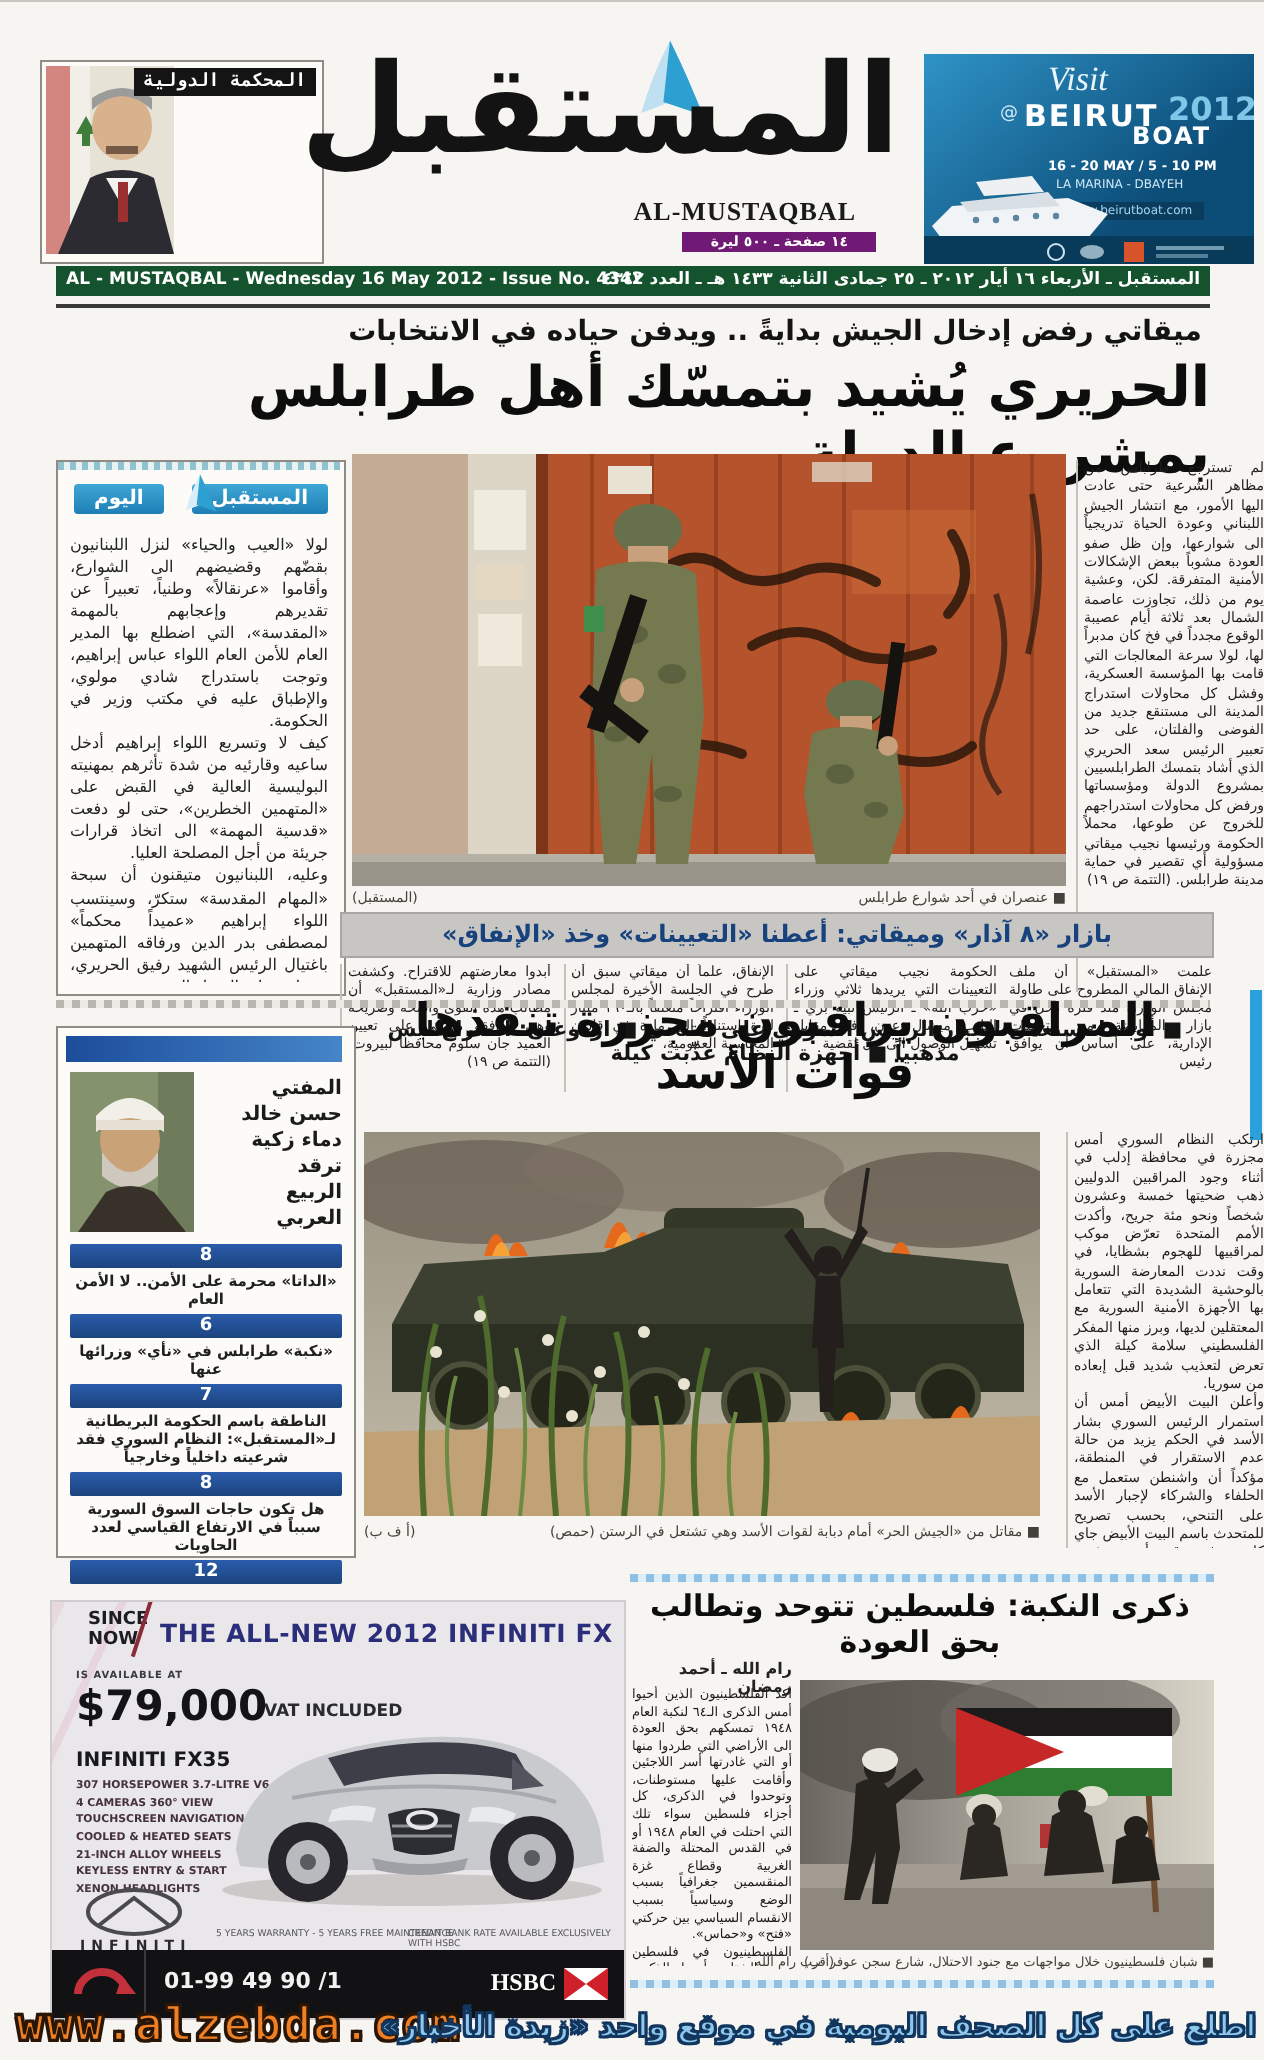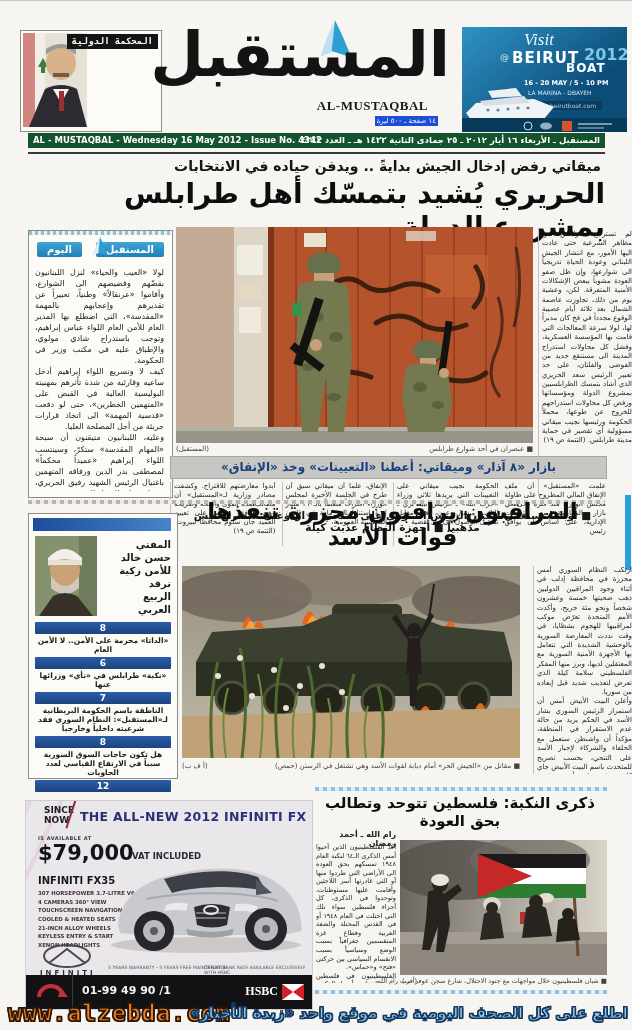--- a/index.html
+++ b/index.html
@@ -49,21 +49,21 @@
 
   <div class="abs" style="left:185px;top:18px;width:265px;height:112px;">
     <div class="abs" style="left:128px;top:0;width:44px;height:44px;">
       <svg width="44" height="44" viewBox="0 0 40 40">
         <path d="M20 2 C14 14 10 24 7 35 L20 30 Z" fill="#bfe0f0"></path>
         <path d="M20 2 C26 14 31 26 35 36 L17 30 Z" fill="#2d9fd0"></path>
       </svg>
     </div>
     <div class="abs rtl" style="left:0;top:6px;width:265px;text-align:center;font-size:62px;font-weight:bold;color:#131313;line-height:1;">المستقبل</div>
     <div class="abs" style="right:22px;top:80px;font-family:'Liberation Serif',serif;font-size:13px;font-weight:bold;letter-spacing:.5px;color:#1a1a1a;">AL-MUSTAQBAL</div>
-    <div class="abs rtl" style="right:12px;top:98px;background:#1d4ed8;color:#fff;font-size:7px;font-weight:normal;padding:1px 2px;">١٤ صفحة ـ ٥٠٠ ليرة</div>
+    <div class="abs rtl" style="right:12px;top:98px;background:#701a75;color:#fff;font-size:7px;font-weight:bold;padding:1px 14px;">١٤ صفحة ـ ٥٠٠ ليرة</div>
   </div>
 
   <div class="abs" style="left:462px;top:27px;width:165px;height:105px;background:linear-gradient(140deg,#2f93c6,#0c4d78 70%);overflow:hidden;">
     <div class="abs" style="left:62px;top:3px;color:#eaf6fc;font-size:17px;font-style:italic;font-family:'Liberation Serif',serif;">Visit</div>
     <div class="abs" style="left:38px;top:25px;color:#cfe9f6;font-size:9px;">@</div>
     <div class="abs" style="left:50px;top:22px;color:#fff;font-size:15px;font-weight:bold;letter-spacing:1px;">BEIRUT</div>
     <div class="abs" style="left:122px;top:18px;color:#7fc6e8;font-size:16px;font-weight:bold;">2012</div>
     <div class="abs" style="left:104px;top:34px;color:#fff;font-size:12px;font-weight:bold;letter-spacing:1px;">BOAT</div>
     <div class="abs" style="left:62px;top:52px;color:#fff;font-size:6.5px;font-weight:bold;">16 - 20 MAY / 5 - 10 PM</div>
     <div class="abs" style="left:66px;top:62px;color:#cfe8f5;font-size:6px;">LA MARINA - DBAYEH</div>
@@ -217,21 +217,21 @@
         <rect x="44" width="18" height="80" fill="#6e7c5c"></rect>
         <ellipse cx="30" cy="34" rx="15" ry="17" fill="#c9a277"></ellipse>
         <path d="M13 22 Q30 4 47 22 L47 30 Q30 16 13 30 Z" fill="#f2efe8"></path>
         <rect x="13" y="24" width="34" height="5" fill="#e6e1d4"></rect>
         <path d="M16 40 Q30 60 44 40 L44 52 Q30 64 16 52 Z" fill="#cfc8be"></path>
         <path d="M4 80 L18 60 Q30 54 42 60 L58 80 Z" fill="#37312a"></path>
       </svg>
     </div>
     <div class="abs rtl pre" style="right:6px;top:24px;width:66px;font-size:10px;font-weight:bold;color:#1b1b1a;text-align:right;line-height:1.3;">المفتي
 حسن خالد
-للأمن زكية
+دماء زكية
 ترقد
 الربيع
 العربي</div>
     <div class="abs" style="left:6px;top:108px;width:136px;">
       <div class="pagebar">8</div>
       <div class="idx-title rtl">«الداتا» محرمة على الأمن.. لا الأمن العام</div>
       <div class="pagebar">6</div>
       <div class="idx-title rtl">«نكبة» طرابلس في «نأي» وزرائها عنها</div>
       <div class="pagebar">7</div>
       <div class="idx-title rtl">الناطقة باسم الحكومة البريطانية لـ«المستقبل»: النظام السوري فقد شرعيته داخلياً وخارجياً</div>

